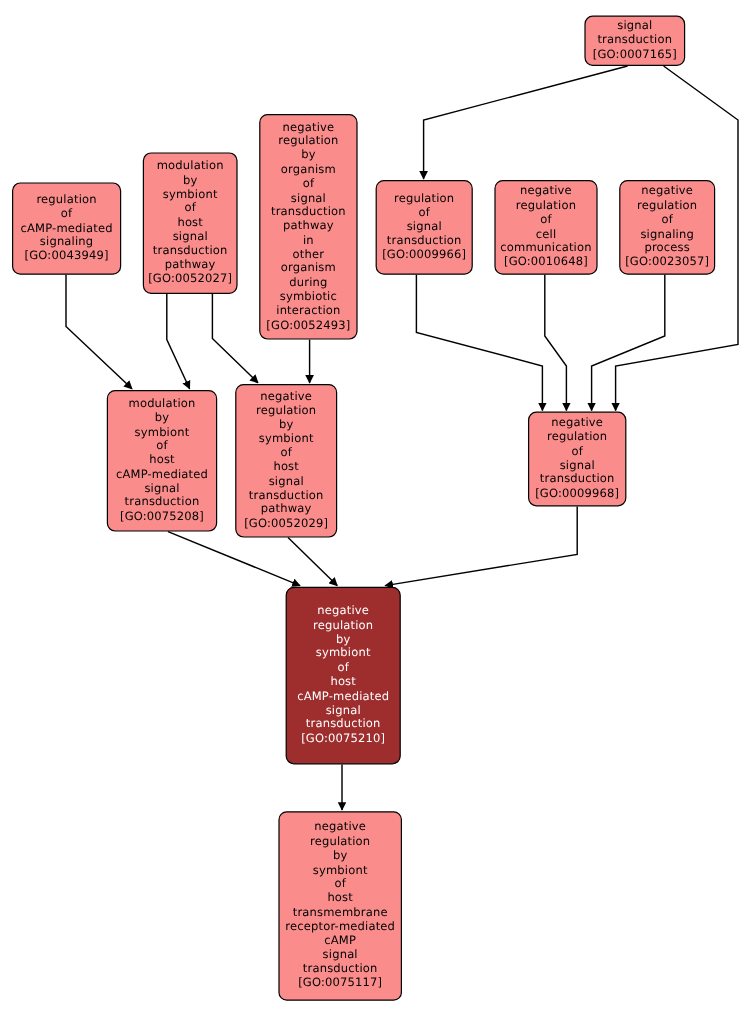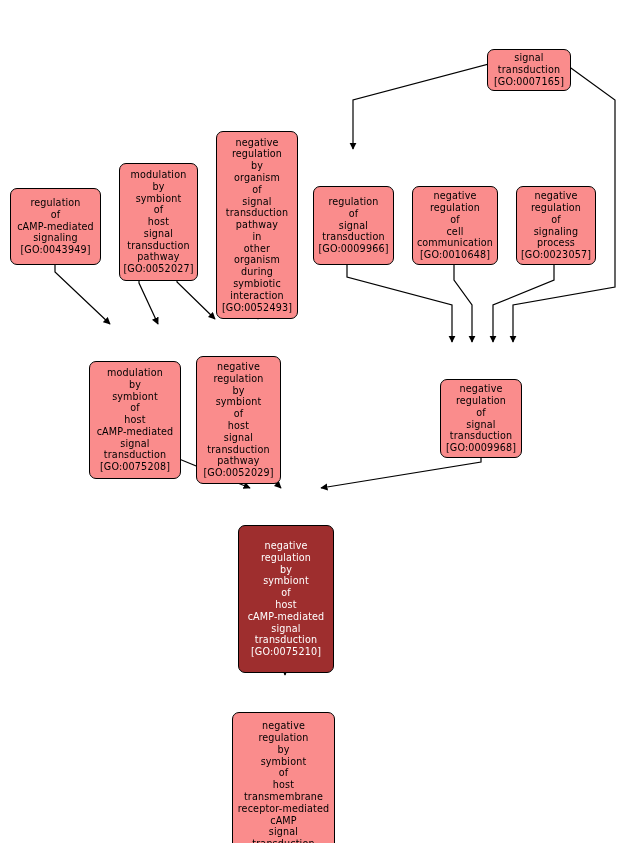--- a/index.html
+++ b/index.html
@@ -32,21 +32,20 @@
     border-radius: 7px;
     display: flex;
     align-items: center;
     justify-content: center;
     text-align: center;
     font-size: 9.6px;
     line-height: 11.8px;
     letter-spacing: 0.15px;
     overflow: hidden;
     z-index: 2;
-    margin-top: 36px;
   }
   .node.pink {
     background: #fa8c8c;
     color: #000000;
   }
   .node.dark {
     background: #9e2e2e;
     color: #ffffff;
   }
   .node .label {

